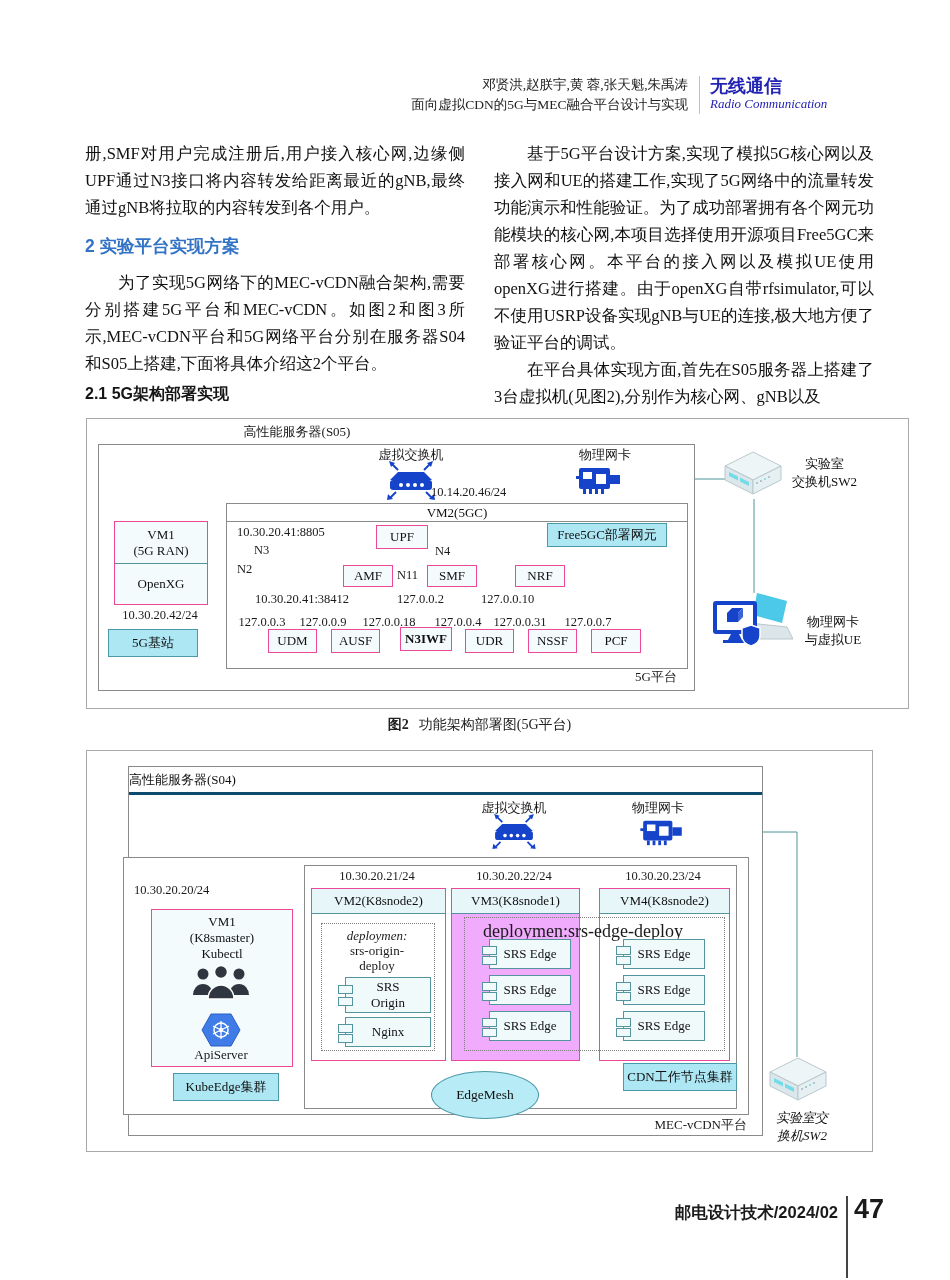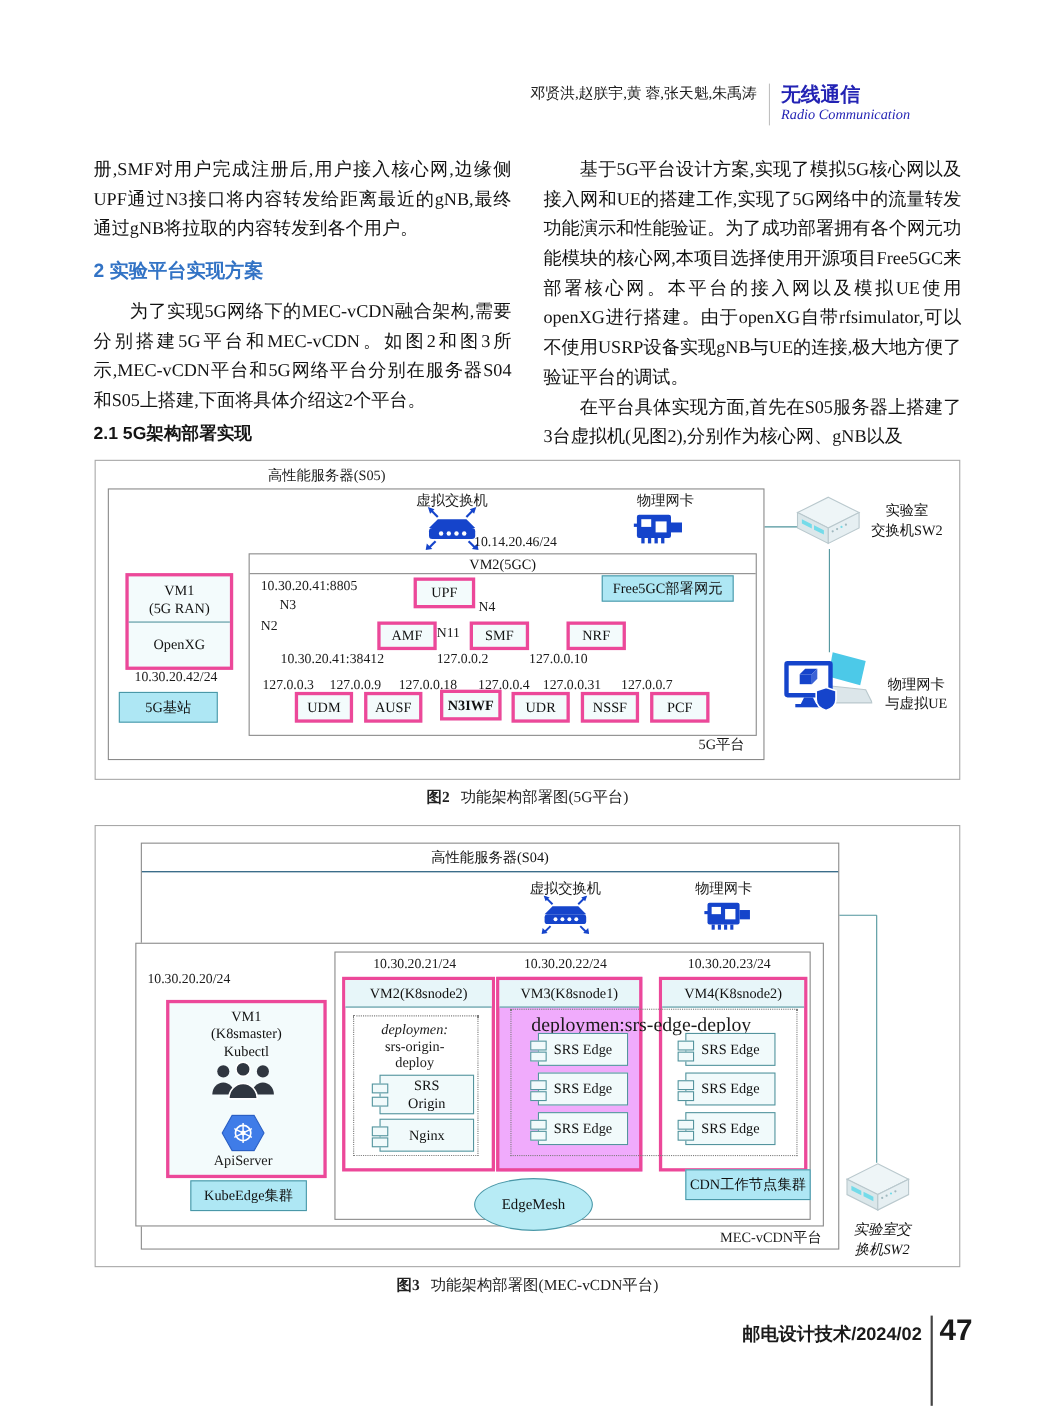--- a/index.html
+++ b/index.html
@@ -4,21 +4,21 @@
 <style>
   html,body{margin:0;padding:0;background:#fff;}
   #page{position:relative;width:950px;height:1280px;background:#ffffff;overflow:hidden;
         font-family:"Liberation Serif",serif;color:#111;}
   .abs{position:absolute;}
   .lbl{position:absolute;font:12.5px "Liberation Serif",serif;color:#1a1a1a;white-space:nowrap;}
   .lblc{text-align:center;}
   .cjk{font-size:13px;}
   .fig{position:absolute;border:1px solid #a8a8a8;background:#fff;}
   .graybox{position:absolute;border:1px solid #8a8a8a;background:#fff;}
-  .tealbox{position:absolute;border:3px solid #ec4899;background:#f3fbfc;display:flex;align-items:center;justify-content:center;font:13px "Liberation Serif",serif;text-align:right;}
+  .tealbox{position:absolute;border:1px solid #ec4899;background:#f3fbfc;display:flex;align-items:center;justify-content:center;font:13px "Liberation Serif",serif;text-align:right;}
   .cyanbox{position:absolute;border:1px solid #4a98a8;background:#aee7f4;display:flex;align-items:center;justify-content:center;font:13px "Liberation Serif",serif;}
   .dottedbox{position:absolute;border:1px dotted #7d7d7d;background:transparent;}
   .comp{position:absolute;border:1px solid #54949e;background:#f1fafb;display:flex;flex-direction:column;align-items:center;justify-content:center;font:13px "Liberation Serif",serif;line-height:16px;}
   .comp::before,.comp::after{content:"";position:absolute;left:-8px;width:13px;height:7px;background:#f1fafb;border:1px solid #54949e;}
   .comp::before{top:20%;}
   .comp::after{top:56%;}
   .colhead{height:24px;border-bottom:1px solid #54949e;background:#e7f6f9;display:flex;align-items:center;justify-content:center;font:13px "Liberation Serif",serif;}
   .svglayer{position:absolute;left:0;top:0;pointer-events:none;}
   .bodycol{position:absolute;width:380px;font:16.5px/27px "Liberation Serif",serif;text-align:justify;color:#121212;}
   .bodycol p{margin:0;}
@@ -29,36 +29,37 @@
   .caption b{font-family:Liberation Serif, serif;margin-right:10px;}
   .ellipse{position:absolute;border:1px solid #4a98a8;background:#b7ebf5;border-radius:50%;display:flex;align-items:center;justify-content:center;font:13.5px "Liberation Serif",serif;}
   .twoline{position:absolute;text-align:center;font:13px "Liberation Serif",serif;line-height:18px;white-space:nowrap;}
 </style>
 </head>
 <body>
 
 <div id="page">
 
   <div class="abs" style="left:280px;top:76px;width:408px;text-align:right;font:13.5px 'Liberation Serif',serif;color:#222;">邓贤洪,赵朕宇,黄 蓉,张天魁,朱禹涛</div>
+  <div class="abs" style="left:280px;top:96px;width:408px;text-align:right;font:13.5px 'Liberation Serif',serif;color:#222;">面向虚拟CDN的5G与MEC融合平台设计与实现</div>
   <div class="abs" style="left:699px;top:76px;width:1px;height:38px;background:#c0c0c0;"></div>
   <div class="abs" style="left:710px;top:74px;font:bold 18px 'Liberation Sans',sans-serif;color:#2323b4;">无线通信</div>
   <div class="abs" style="left:710px;top:96px;font:italic 13px 'Liberation Serif',serif;color:#2323b4;">Radio Communication</div>
 
   <div class="bodycol" style="left:85px;top:140px;">
     <p>册,SMF对用户完成注册后,用户接入核心网,边缘侧UPF通过N3接口将内容转发给距离最近的gNB,最终通过gNB将拉取的内容转发到各个用户。</p>
     <div class="h2blue">2 实验平台实现方案</div>
     <p class="indent">为了实现5G网络下的MEC-vCDN融合架构,需要分别搭建5G平台和MEC-vCDN。如图2和图3所示,MEC-vCDN平台和5G网络平台分别在服务器S04和S05上搭建,下面将具体介绍这2个平台。</p>
     <div class="h3black">2.1 5G架构部署实现</div>
   </div>
   <div class="bodycol" style="left:494px;top:140px;">
     <p class="indent">基于5G平台设计方案,实现了模拟5G核心网以及接入网和UE的搭建工作,实现了5G网络中的流量转发功能演示和性能验证。为了成功部署拥有各个网元功能模块的核心网,本项目选择使用开源项目Free5GC来部署核心网。本平台的接入网以及模拟UE使用openXG进行搭建。由于openXG自带rfsimulator,可以不使用USRP设备实现gNB与UE的连接,极大地方便了验证平台的调试。</p>
     <p class="indent">在平台具体实现方面,首先在S05服务器上搭建了3台虚拟机(见图2),分别作为核心网、gNB以及</p>
   </div>
 
-  <div class="fig" style="left:86px;top:418px;width:785px;height:289px;">
+  <div class="fig" style="left:86px;top:418px;width:785px;height:289px;padding-left:36px;">
 
     <svg class="svglayer" width="785" height="289" viewBox="0 0 785 289">
       <defs>
         <marker id="m2k" markerWidth="8" markerHeight="8" refX="6" refY="3" orient="auto">
             <path d="M0,0 L7,3 L0,6 Z" fill="#111"></path>
           </marker>
       </defs>
       <line x1="64" y1="60" x2="639" y2="60" stroke="#4f949c" stroke-width="1"></line>
       <line x1="64" y1="60" x2="64" y2="102" stroke="#4f949c" stroke-width="1"></line>
       <line x1="667" y1="80" x2="667" y2="174" stroke="#4f949c" stroke-width="1"></line>
@@ -241,21 +242,21 @@
       <line x1="449" y1="97" x2="449" y2="137" stroke="#4f949c"></line>
       <line x1="575" y1="97" x2="575" y2="137" stroke="#4f949c"></line>
       <line x1="134" y1="250" x2="134" y2="262" stroke="#333"></line>
       <line x1="154" y1="278" x2="224" y2="278" stroke="#333"></line>
       <line x1="368" y1="330" x2="304" y2="309" stroke="#3ed2ea" stroke-width="1.5" marker-end="url(#m3c)"></line>
       <line x1="410" y1="318" x2="434" y2="298" stroke="#3ed2ea" stroke-width="1.5" stroke-dasharray="3,3" marker-end="url(#m3c)"></line>
       <line x1="452" y1="334" x2="530" y2="322" stroke="#3ed2ea" stroke-width="1.5" marker-end="url(#m3c)"></line>
     </svg>
 
     <div class="graybox" style="left:41px;top:15px;width:633px;height:368px;">
-      <div style="height:25px;border-bottom:1px solid #0c4a6e;text-align:center;font:13px 'Liberation Serif',serif;line-height:25px;">高性能服务器(S04)</div>
+      <div style="height:25px;border-bottom:3px solid #0c4a6e;text-align:left;font:13px 'Liberation Serif',serif;line-height:25px;">高性能服务器(S04)</div>
     </div>
 
     <div class="lbl cjk lblc" style="left:372px;top:48px;width:110px;">虚拟交换机</div>
     <svg class="abs" style="left:402px;top:63px;" width="50" height="36" viewBox="0 0 50 40">
       <path d="M12 11 L38 11 L46 19 L4 19 Z" fill="#1544cb"></path>
       <rect x="4" y="19" width="42" height="10" rx="3" fill="#1544cb"></rect>
       <circle cx="15" cy="24" r="2" fill="#fff"></circle>
         <circle cx="22" cy="24" r="2" fill="#fff"></circle>
       <circle cx="29" cy="24" r="2" fill="#fff"></circle>
         <circle cx="36" cy="24" r="2" fill="#fff"></circle>
@@ -388,21 +389,18 @@
       <circle cx="36" cy="34" r="1" fill="#9fb8bf"></circle>
         <circle cx="40" cy="32" r="1" fill="#9fb8bf"></circle>
       <circle cx="44" cy="30" r="1" fill="#74dbe9"></circle>
         <circle cx="48" c8="28" cy="28" r="1" fill="#9fb8bf"></circle>
     </svg>
     <div class="twoline" style="left:675px;top:358px;width:80px;font-style:italic;">
       <div>实验室交</div>
       <div>换机SW2</div>
     </div>
   </div>
-  <div class="caption" style="top:1160px;">
-    <b>图3</b><span>功能架构部署图(MEC-vCDN平台)</span>
-  </div>
 
   <div class="abs" style="left:560px;top:1202px;width:278px;text-align:right;font:bold 16.5px 'Liberation Sans',sans-serif;color:#1a1a1a;">邮电设计技术/2024/02</div>
   <div class="abs" style="left:846px;top:1196px;width:1.5px;height:82px;background:#444;"></div>
   <div class="abs" style="left:854px;top:1194px;font:600 27px 'Liberation Sans',sans-serif;color:#1a1a1a;">47</div>
 
 </div>
 
 </body></html>

